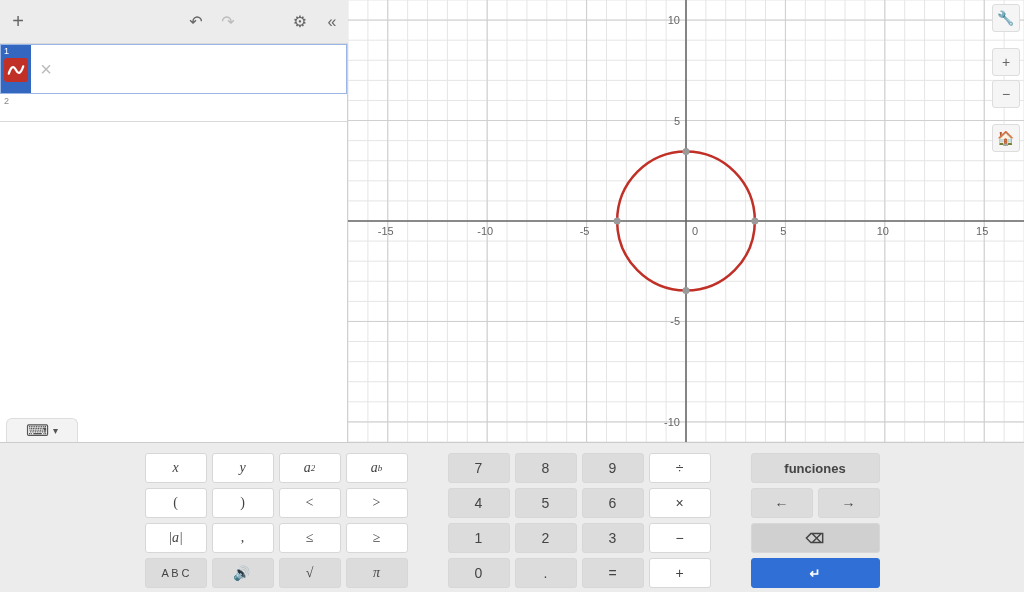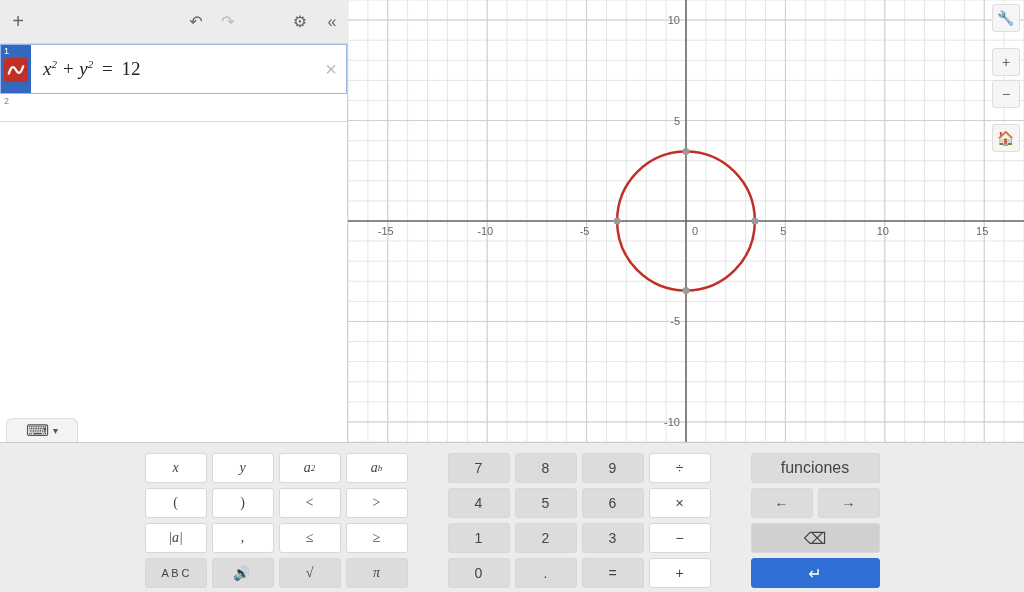--- a/index.html
+++ b/index.html
@@ -30,21 +30,21 @@
   .kb-wrap { display:flex; justify-content:center; gap:40px; }
   .keygrid { display:grid; gap:5px; }
   .g-func { grid-template-columns: repeat(4, 62px); grid-template-rows: repeat(4, 30px); }
   .g-num  { grid-template-columns: repeat(4, 62px); grid-template-rows: repeat(4, 30px); }
   .g-nav  { grid-template-columns: repeat(2, 62px); grid-template-rows: repeat(4, 30px); }
   .key { background:#fff; border:1px solid #d7d7d7; border-radius:3px; display:flex; align-items:center; justify-content:center; font-size:14px; color:#444; font-family: "Times New Roman", serif; }
   .key.it { font-style: italic; }
   .key sup { font-size: 9px; }
   .key.shaded { background:#dcdcdc; }
   .key.blue { background:#2f6fd6; color:#fff; border-color:#2f6fd6; }
-  .key.wide { grid-column: span 2; font-family: Arial, sans-serif; font-size:16px; }
+  .key.wide { grid-column: span 2; font-family: Arial, sans-serif; font-size:13px;font-weight:bold; }
   .key.dark { background:#d0d0d0; }
 </style>
 </head>
 <body>
 
 <div class="topbar">
   <div class="add">+</div>
   <div class="spacer"></div>
   <div class="icon-btn">↶</div>
   <div class="icon-btn disabled">↷</div>
@@ -55,23 +55,20 @@
 
 <div class="expr-panel">
   <div class="expr-row active">
     <div class="idx">
       <span class="num">1</span>
       <div class="curve-icon">
         <svg viewBox="0 0 20 20">
             <path d="M2 14 Q6 2 10 10 T18 6" stroke="#fff" stroke-width="2.5" fill="none" stroke-linecap="round"></path>
           </svg>
       </div>
-    </div>
-    <div class="formula">
-      <span>x</span><sup>2</sup><span> + </span><span>y</span><sup>2</sup><span class="eq"> = </span><span style="font-style:normal">12</span>
     </div>
     <div class="close">×</div>
   </div>
   <div class="expr-row empty" style="height:28px">
     <div class="idx">
         <span>2</span>
       </div>
   </div>
 </div>
 

